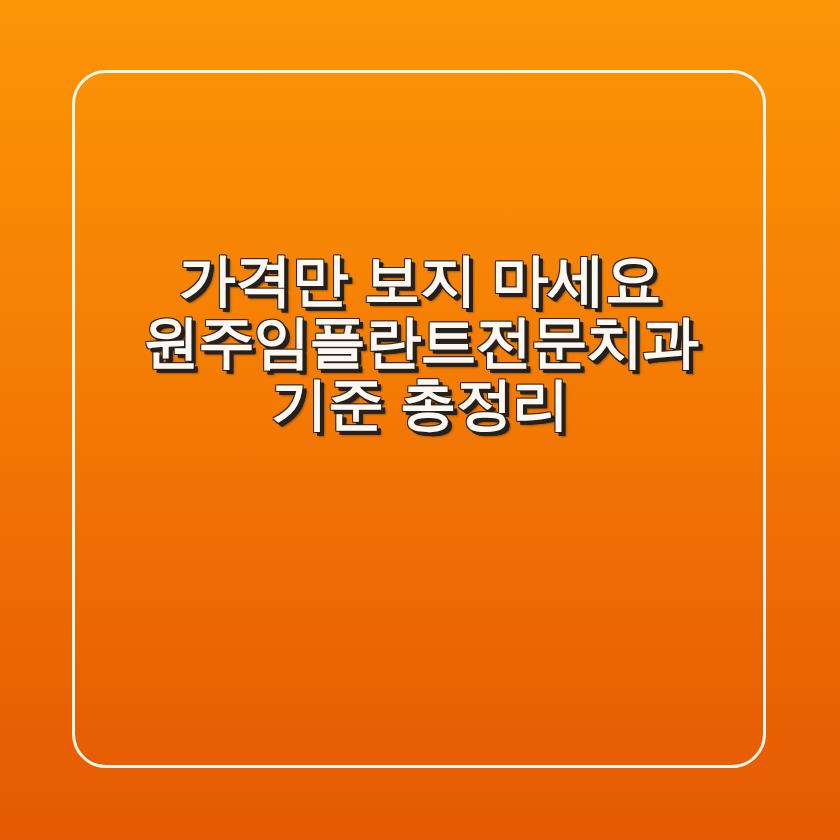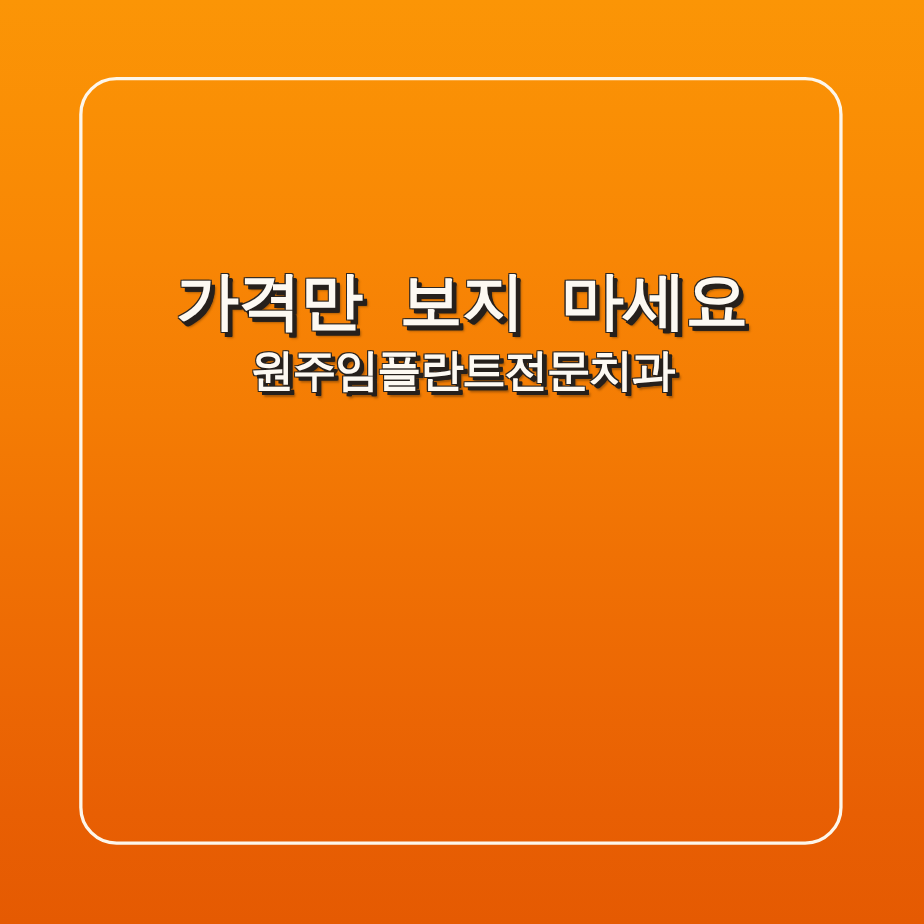--- a/index.html
+++ b/index.html
@@ -18,21 +18,21 @@
       180deg,
       #fb9506 0%,
       #fa8f05 12%,
       #f88605 28%,
       #f47c04 45%,
       #f07104 60%,
       #ec6704 75%,
       #e85f03 88%,
       #e55a02 100%
     );
-    font-family: Liberation Mono, monospace;
+    font-family: Liberation Sans, sans-serif;
   }
 
   
   #frame {
     position: absolute;
     left: 72px;
     top: 70px;
     width: 694px;
     height: 698px;
     border: 3px solid #fdf6ea;
@@ -67,29 +67,30 @@
        3px 4px 0 #26201c,
        1px 1px 0 #26201c,
       -1px  1px 0 #2e2722,
        1px -1px 0 #2e2722,
       -1px -1px 0 #2e2722,
        5px 5px 2px rgba(20,14,10,0.35);
   }
 
   
   .line.wide {
-    font-size: 40px;
+    font-size: 57px;
     letter-spacing: -1.5px;
   }
 </style>
 </head>
 <body>
 
 <div id="poster">
 
   <div id="frame"></div>
 
   <div id="headline">
     <span class="line">가격만 보지 마세요</span>
     <span class="line wide">원주임플란트전문치과</span>
+    <span class="line">기준 총정리</span>
   </div>
 
 </div>
 
 </body></html>

